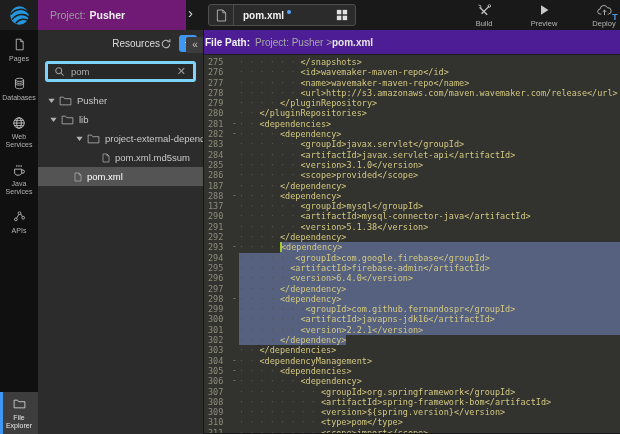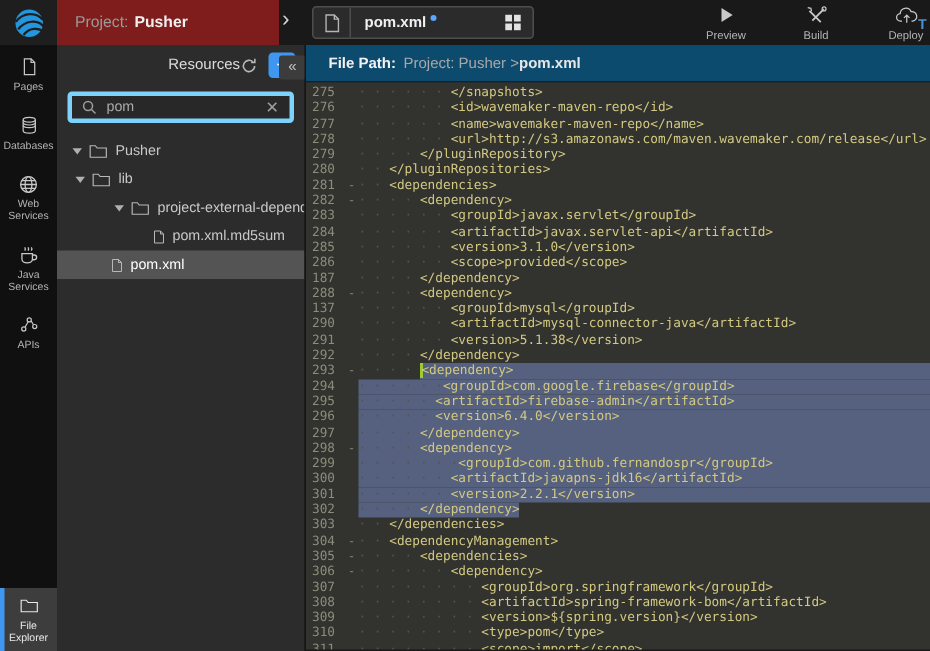--- a/index.html
+++ b/index.html
@@ -4,21 +4,21 @@
 <style>
   html,body{margin:0;padding:0;background:#111;}
   *{box-sizing:border-box;}
   .app{position:relative;width:620px;height:434px;overflow:hidden;
        font-family:"Liberation Sans",sans-serif;background:#191919;color:#ccc;}
 
   
   .topbar{position:absolute;top:0;left:0;width:620px;height:30px;background:#191919;overflow:hidden;}
   .logo-tile{position:absolute;top:0;left:0;width:38px;height:30px;background:#1e1e1e;
              display:flex;align-items:center;justify-content:center;}
-  .project-strip{position:absolute;top:0;left:38px;width:148px;height:30px;background:#7f1d1d;
+  .project-strip{position:absolute;top:0;left:38px;width:148px;height:30px;background:#701a75;
                  display:flex;align-items:center;padding-left:12px;font-size:10.5px;}
   .project-strip .plabel{color:#9a9a9a;margin-right:4px;}
   .project-strip .pname{color:#efefef;font-weight:bold;}
   .tb-chevron{position:absolute;top:4px;left:188px;font-size:15px;color:#d5d5d5;}
   .file-tab{position:absolute;top:4px;left:208px;width:148px;height:22px;background:#2b2b2b;
             border:1px solid #4e4e4e;border-radius:3px;display:flex;align-items:center;overflow:hidden;}
   .file-tab .doc-seg{width:25px;height:100%;display:flex;align-items:center;justify-content:center;
             border-right:1px solid #4e4e4e;color:#b5b5b5;}
   .file-tab .tab-label{margin-left:9px;font-size:10px;font-weight:bold;color:#f0f0f0;}
   .mod-dot{width:4px;height:4px;border-radius:50%;background:var(--accent,#58a6ff);margin:-6px 0 0 3px;}
@@ -61,21 +61,21 @@
   .tree-caret{color:#b0b0b0;display:flex;margin-right:4px;}
   .tree-ficon{color:#b8b8b8;display:flex;margin-right:5px;}
 
   
   .collapse-btn{position:absolute;top:37px;left:186px;width:18px;height:16px;background:#3c3c3c;
                 border:none;border-radius:2px;color:#c2c2c2;font-size:10px;line-height:14px;
                 text-align:center;padding:0;cursor:pointer;font-family:"Liberation Sans",sans-serif;}
 
   
   .editor-pane{position:absolute;top:30px;left:203px;width:417px;height:404px;border-left:1px solid #161616;}
-  .filepath-bar{height:25px;background:#0c4a6e;display:flex;align-items:center;padding-left:15px;
+  .filepath-bar{height:25px;background:#4c1d95;display:flex;align-items:center;padding-left:1px;
                 font-size:10px;border-bottom:1px solid #1d1d1d;}
   .fp-label{color:#f2f2f2;font-weight:bold;margin-right:5px;}
   .fp-prefix{color:#a8a8a8;}
   .fp-file{color:#e6e6e6;font-weight:bold;}
   .editor{height:378px;background:#32322f;overflow:hidden;padding-top:2px;
           font-family:"DejaVu Sans Mono",monospace;font-size:8.5px;line-height:10.3px;}
   .code-line{display:flex;height:10.3px;white-space:pre;}
   .ln{width:28px;padding-left:4px;color:#8d8d7b;text-align:left;flex:none;}
   .fold{width:7px;color:#8d8d7b;flex:none;font-size:8px;}
   .content{flex:1;display:flex;white-space:pre;color:var(--code,#d3c981);}
@@ -120,36 +120,36 @@
             <rect x="1" y="1" width="5.2" height="5.2" fill="currentColor"></rect>
             <rect x="7.8" y="1" width="5.2" height="5.2" fill="currentColor"></rect>
             <rect x="1" y="7.8" width="5.2" height="5.2" fill="currentColor"></rect>
             <rect x="7.8" y="7.8" width="5.2" height="5.2" fill="currentColor"></rect>
           </svg>
         </span>
     </div>
     <div class="tb-actions">
         <div class="tb-action">
           <span class="aicon">
-            <svg viewBox="0 0 14 14" width="12" height="12">
-              <path d="M3.5 1.6v10.8L12.2 7z" fill="currentColor"></path>
-            </svg>
-          </span>
-          <span class="albl">Preview</span>
-        </div>
-        <div class="tb-action">
-          <span class="aicon">
             <svg viewBox="0 0 18 16" width="15" height="13">
               <path d="M3 4 12.3 13.2" fill="none" stroke="currentColor" stroke-width="1.5"></path>
               <path d="M14.8 2.6 5.4 12" fill="none" stroke="currentColor" stroke-width="1.5"></path>
               <path d="M1.6 1.4l2.6.5.5 2.6" fill="none" stroke="currentColor"></path>
               <circle cx="15" cy="2.4" r="1.6" fill="none" stroke="currentColor"></circle>
             </svg>
           </span>
           <span class="albl">Build</span>
+        </div>
+        <div class="tb-action">
+          <span class="aicon">
+            <svg viewBox="0 0 14 14" width="12" height="12">
+              <path d="M3.5 1.6v10.8L12.2 7z" fill="currentColor"></path>
+            </svg>
+          </span>
+          <span class="albl">Preview</span>
         </div>
         <div class="tb-action">
           <span class="aicon">
             <svg viewBox="0 0 18 15" width="15" height="13">
               <path d="M5.2 11.8H4a3 3 0 0 1-.3-6A4.6 4.6 0 0 1 12.5 4.2 3.6 3.6 0 0 1 13.8 11.8h-1" fill="none" stroke="currentColor"></path>
               <path d="M9 13V7M6.8 9.2 9 7l2.2 2.2" fill="none" stroke="currentColor"></path>
             </svg>
           </span>
           <span class="albl">Deploy</span>
         </div>

